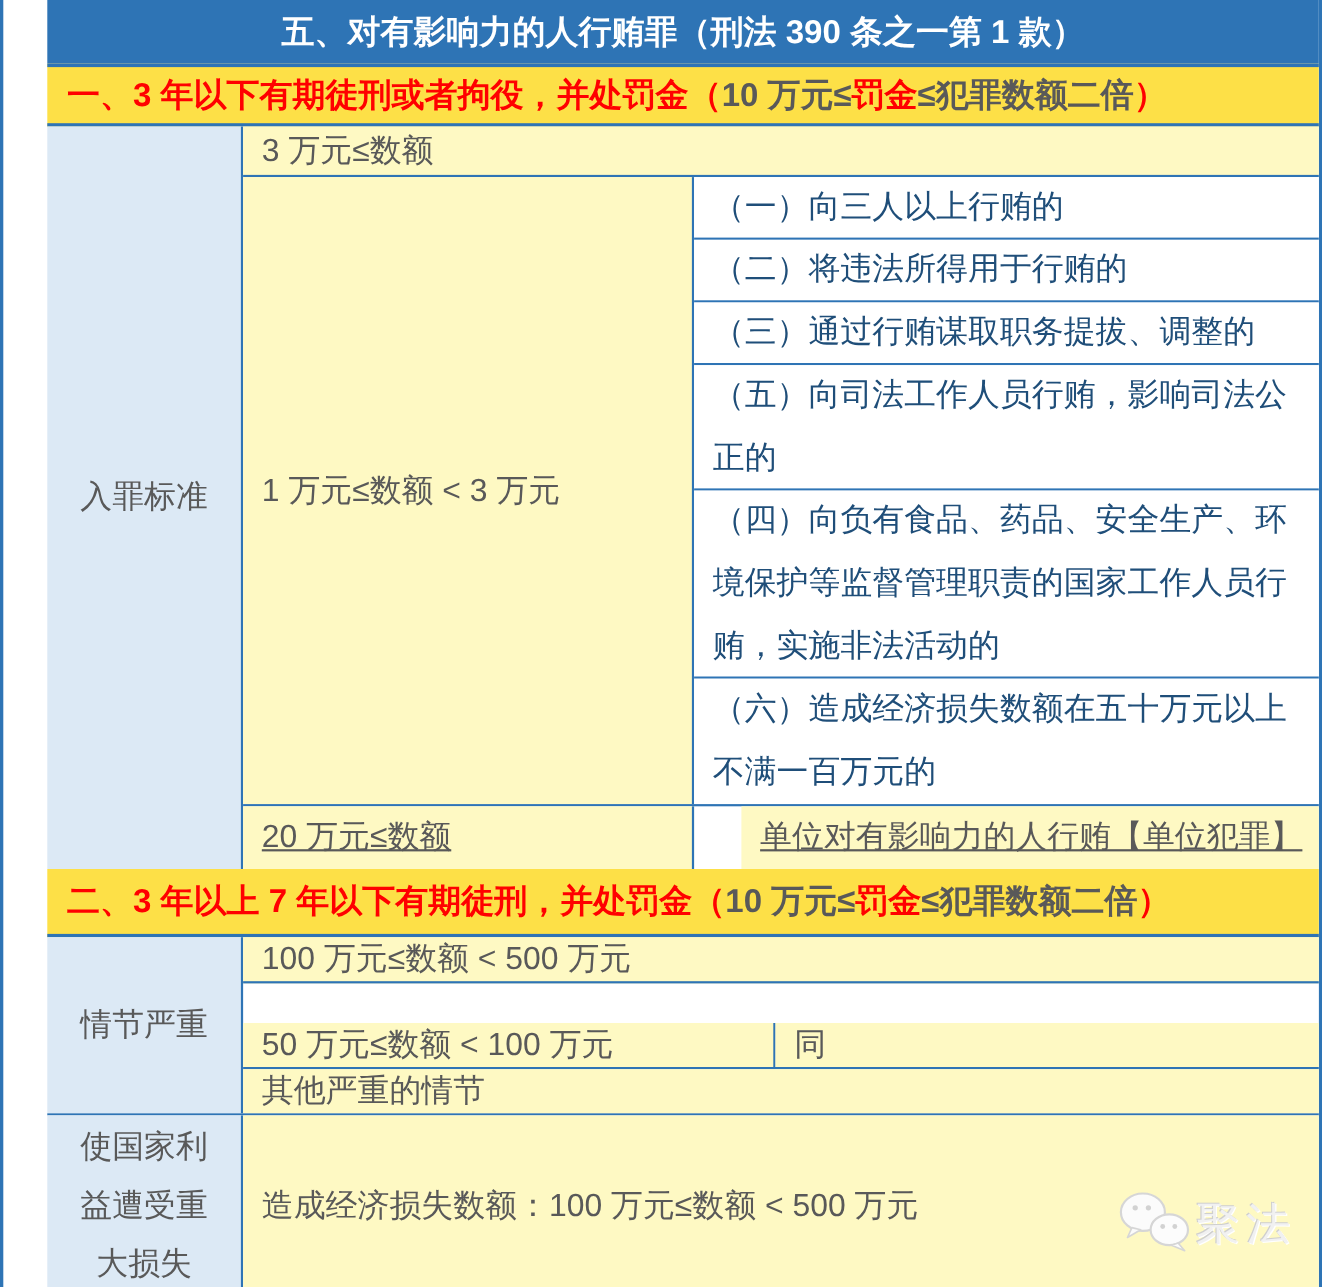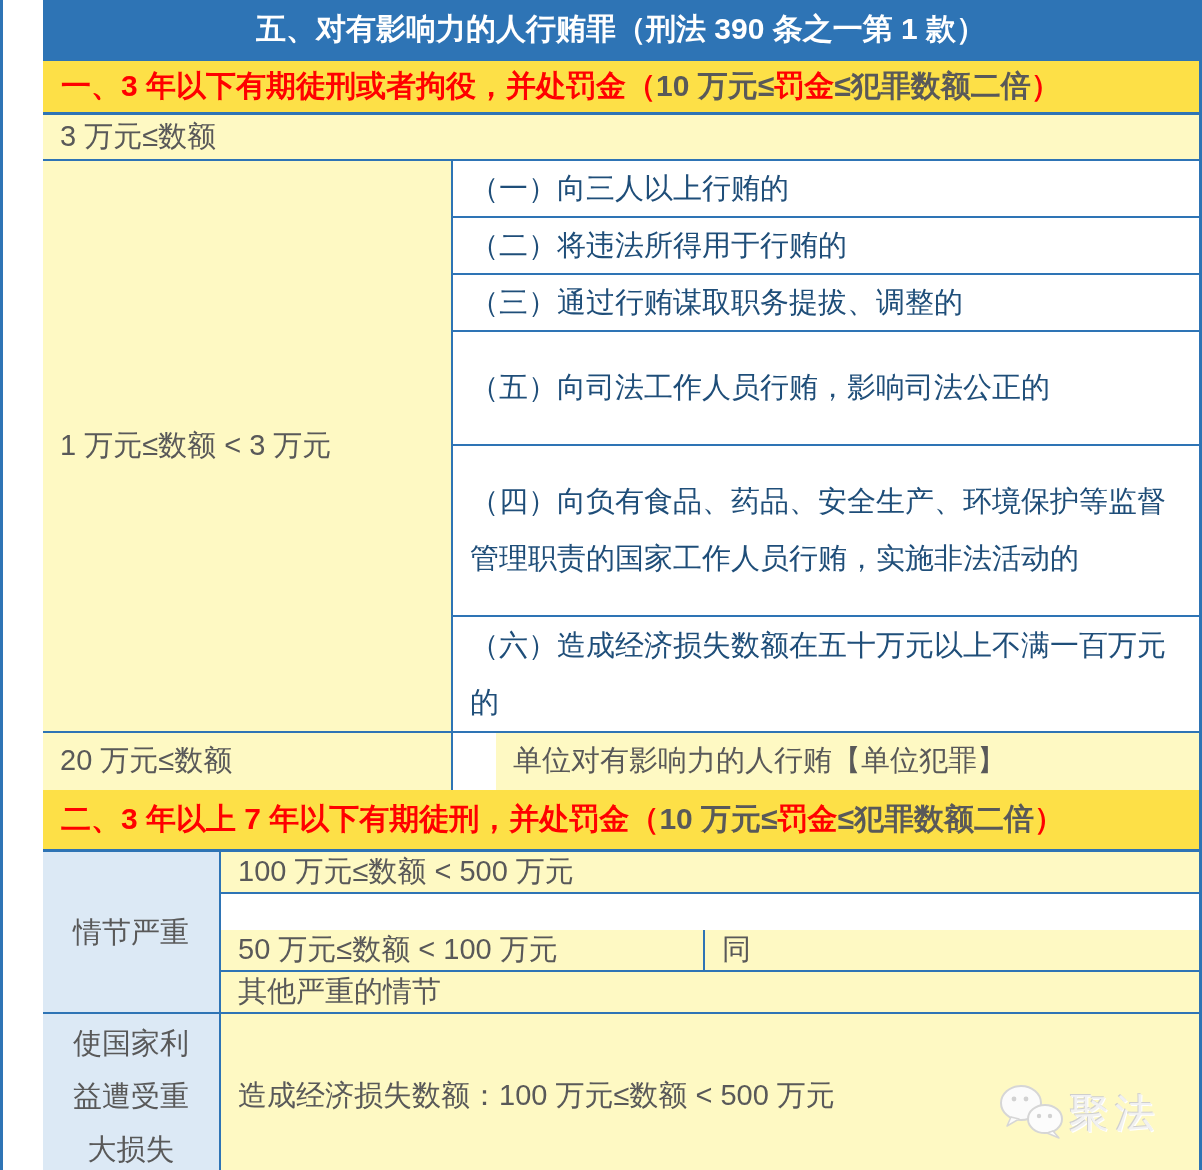--- a/index.html
+++ b/index.html
@@ -71,32 +71,32 @@
     padding-left:17px;padding-right:8px;
     font-size:29px;color:#1F4E79;
     line-height:57px;
     border-bottom:2px solid #2E74B5;
     background:#ffffff;
   }
   .sub-row.last{border-bottom:none;}
   .h1l{height:57px;}
   .h3l{height:171px;}
   .h2l{height:114px;}
-  .row-c{display:flex;height:58px;border-top:2px solid #2E74B5;}
+  .row-c{display:flex;height:58px;border-top:2px solid #2E74B5;text-decoration:underline;}
   .row-c .col3-single{flex:1 1 auto;margin-left:43px;}
   .s2-r1{height:54px;border-bottom:2px solid #2E74B5;}
   .s2-r2{display:flex;height:54px;border-bottom:2px solid #2E74B5;margin-top:36px;}
   .s2-col2{width:484px;flex:0 0 484px;border-right:2px solid #2E74B5;}
   .s2-col3{flex:1 1 auto;}
   .s2-r3{height:52px;}
   .sec3{border-top:2px solid #2E74B5;height:166px;}
   .sec3 .cell{flex:1 1 auto;}
   .watermark{
     position:absolute;
-    right:38px;bottom:26px;
+    right:20px;bottom:26px;
     display:flex;align-items:center;
     pointer-events:none;
   }
   .watermark .wm-text{
     font-size:40px;
     color:#f1f1f1;
     letter-spacing:6px;
     text-shadow:-1px -1px 0 #cfcfcf, 1px 1px 0 #ffffff;
   }
 </style>
@@ -109,20 +109,21 @@
 
   <div class="penalty-row p1">
     <span class="red">一、3 年以下有期徒刑或者拘役，并处罚金（</span>
       <span class="gray">10 万元≤</span>
       <span class="red">罚金</span>
       <span class="gray">≤犯罪数额二倍</span>
       <span class="red">）</span>
   </div>
 
   <div class="section" style="height:675px;">
+    <div class="label-col">入罪标准</div>
     <div class="right-part">
       <div class="cell row-a">3 万元≤数额</div>
       <div class="row-b">
         <div class="cell col2">1 万元≤数额 &lt; 3 万元</div>
         <div class="col3">
           <div class="sub-row h1l">（一）向三人以上行贿的</div>
           <div class="sub-row h1l">（二）将违法所得用于行贿的</div>
           <div class="sub-row h1l">（三）通过行贿谋取职务提拔、调整的</div>
           <div class="sub-row h2l">（五）向司法工作人员行贿，影响司法公正的</div>
           <div class="sub-row h3l">（四）向负有食品、药品、安全生产、环境保护等监督管理职责的国家工作人员行贿，实施非法活动的</div>

